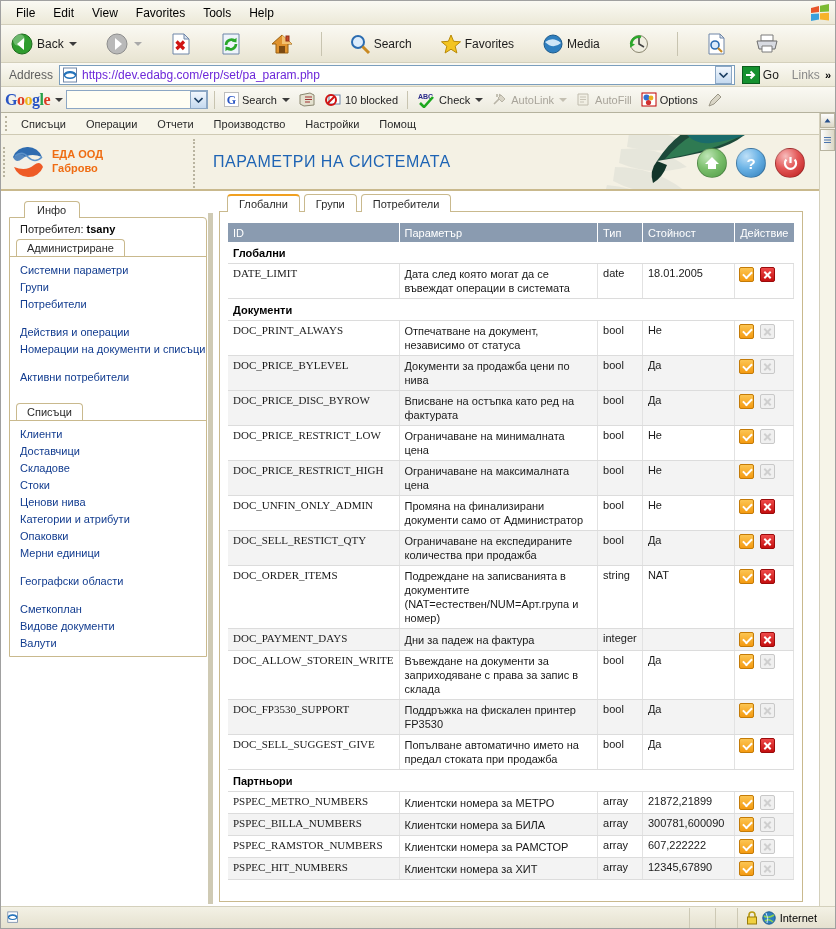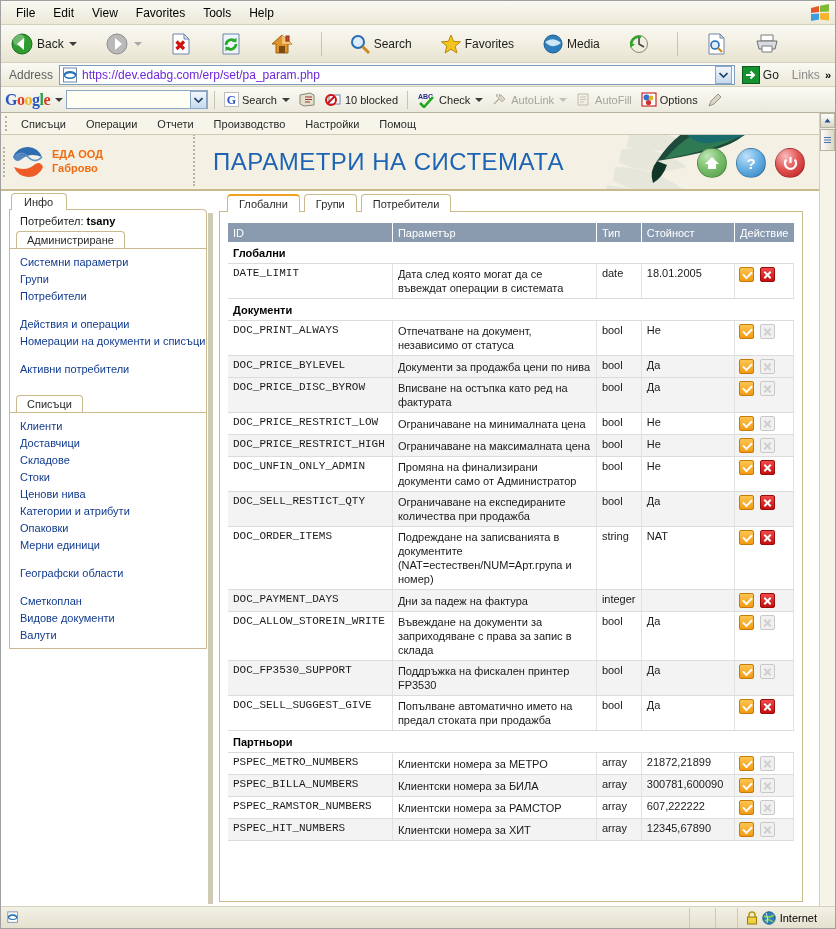--- a/index.html
+++ b/index.html
@@ -67,38 +67,38 @@
     display: flex; align-items: center; position: relative; overflow: hidden; }
   .hdr-bird { position: absolute; right: 40px; top: -22px; width: 300px; height: 110px;
     opacity: 1; pointer-events: none; }
   .logo-block { width: 186px; display: flex; align-items: center; gap: 7px; padding-left: 10px;
     position: relative; z-index: 3; }
   .logo-block::before { content: ""; position: absolute; left: 2px; top: 2px; bottom: 2px;
     border-left: 2px dotted #b9b4a0; }
   .logo-mark { width: 34px; height: 34px; flex: none; }
   .co-name { line-height: 1.25; }
   .co-name div { color: #ef6c12; font-weight: bold; font-size: 11px; }
-  .app-title { font-size: 24px; color: #1e64b4; letter-spacing: 0.5px; padding-left: 26px;
+  .app-title { font-size: 16px; color: #1e64b4; letter-spacing: 0.5px; padding-left: 26px;
     position: relative; z-index: 3; }
   .app-title::before { content: ""; position: absolute; left: 6px; top: -14px; height: 52px;
     border-left: 2px dotted #b9b4a0; }
   .hdr-actions { position: absolute; right: 14px; top: 13px; display: flex; gap: 9px; z-index: 5; }
   .rnd-btn { width: 30px; height: 30px; border-radius: 50%; display: flex; align-items: center;
     justify-content: center; color: #fff; font-weight: bold; font-size: 15px;
     border: 1px solid rgba(0,0,0,.22); }
   .rnd-btn.green { background: radial-gradient(circle at 34% 26%, #bfe6b7 0%, #7cc06d 45%, #4e9a45 100%); }
   .rnd-btn.blue  { background: radial-gradient(circle at 34% 26%, #bfe0f7 0%, #6bb3e6 45%, #2f7cb8 100%); }
   .rnd-btn.red   { background: radial-gradient(circle at 34% 26%, #f7bdbd 0%, #e35757 45%, #bb1a1a 100%); }
 
   .body-area { flex: 1; display: flex; overflow: hidden; background: #fff; }
 
   
   .sidebar { width: 214px; flex: none; padding: 0; position: relative;
     background: #fff; overflow: hidden; }
-  .tabrow { display: flex; align-items: flex-end; height: 19px; padding-left: 10px; }
+  .tabrow { display: flex; align-items: flex-end; height: 27px; padding-left: 23px; }
   .sbtab { border: 1px solid #c9b98d; border-bottom: none; background: #fff;
     border-radius: 4px 4px 0 0; padding: 2px 13px 2px 12px; font-size: 11px; color: #2a2a2a;
     position: relative; z-index: 3; }
   .panel { border: 1px solid #c9b98d; background: #fff; margin: 0 8px 0 8px;
     border-radius: 0 4px 0 0; margin-top: -1px; }
   .panel-row { padding: 5px 8px 2px 10px; font-size: 11px; color: #1a1a1a; }
   .panel-row b { color: #000; }
   .sub-tabrow { display: flex; padding-left: 6px; margin-top: 2px; }
   .subtab { border: 1px solid #c9b98d; border-bottom: none; background: #fff;
     border-radius: 4px 4px 0 0; padding: 2px 10px; font-size: 11px; color: #2a2a2a; }
@@ -118,21 +118,21 @@
   .ctab.active { border-top: 2px solid #f0a020; padding-top: 2px; }
   .cpanel { flex: 1; border: 1px solid #c9b98d; background: #fff; margin: -1px 16px 4px 4px;
     overflow: hidden; padding: 11px 8px 0 8px; }
 
   table.params { width: 100%; border-collapse: collapse; }
   table.params th { background: #8a9bb0; color: #fff; font-weight: normal; font-size: 11px;
     text-align: left; padding: 4px 5px 3px; border-right: 1px solid #fff; vertical-align: middle; }
   table.params th:last-child { border-right: none; }
   table.params td { font-size: 11px; color: #1a1a1a; padding: 3px 5px;
     border-bottom: 1px solid #dcdcdc; border-right: 1px solid #e2e2e2; vertical-align: top; }
-  table.params td.name { font-family: Liberation Mono, monospace; white-space: nowrap;
+  table.params td.name { font-family: Liberation Serif, serif; white-space: nowrap;
     vertical-align: top; }
   table.params td.desc { line-height: 14px; vertical-align: middle; }
   table.params tr.group td { background: #fff; font-weight: bold; color: #000;
     border-right: none; padding: 5px 5px 4px; }
   table.params tr.alt td { background: #f3f3f3; }
   table.params td.act { text-align: left; white-space: nowrap; padding: 3px 4px; }
   .col-id { width: 165px; } .col-par { width: 212px; }
   .col-typ { width: 45px; } .col-val { width: 95px; } .col-act { width: 58px; }
 
   .ibtn { display: inline-block; width: 15px; height: 15px; border-radius: 2px;

